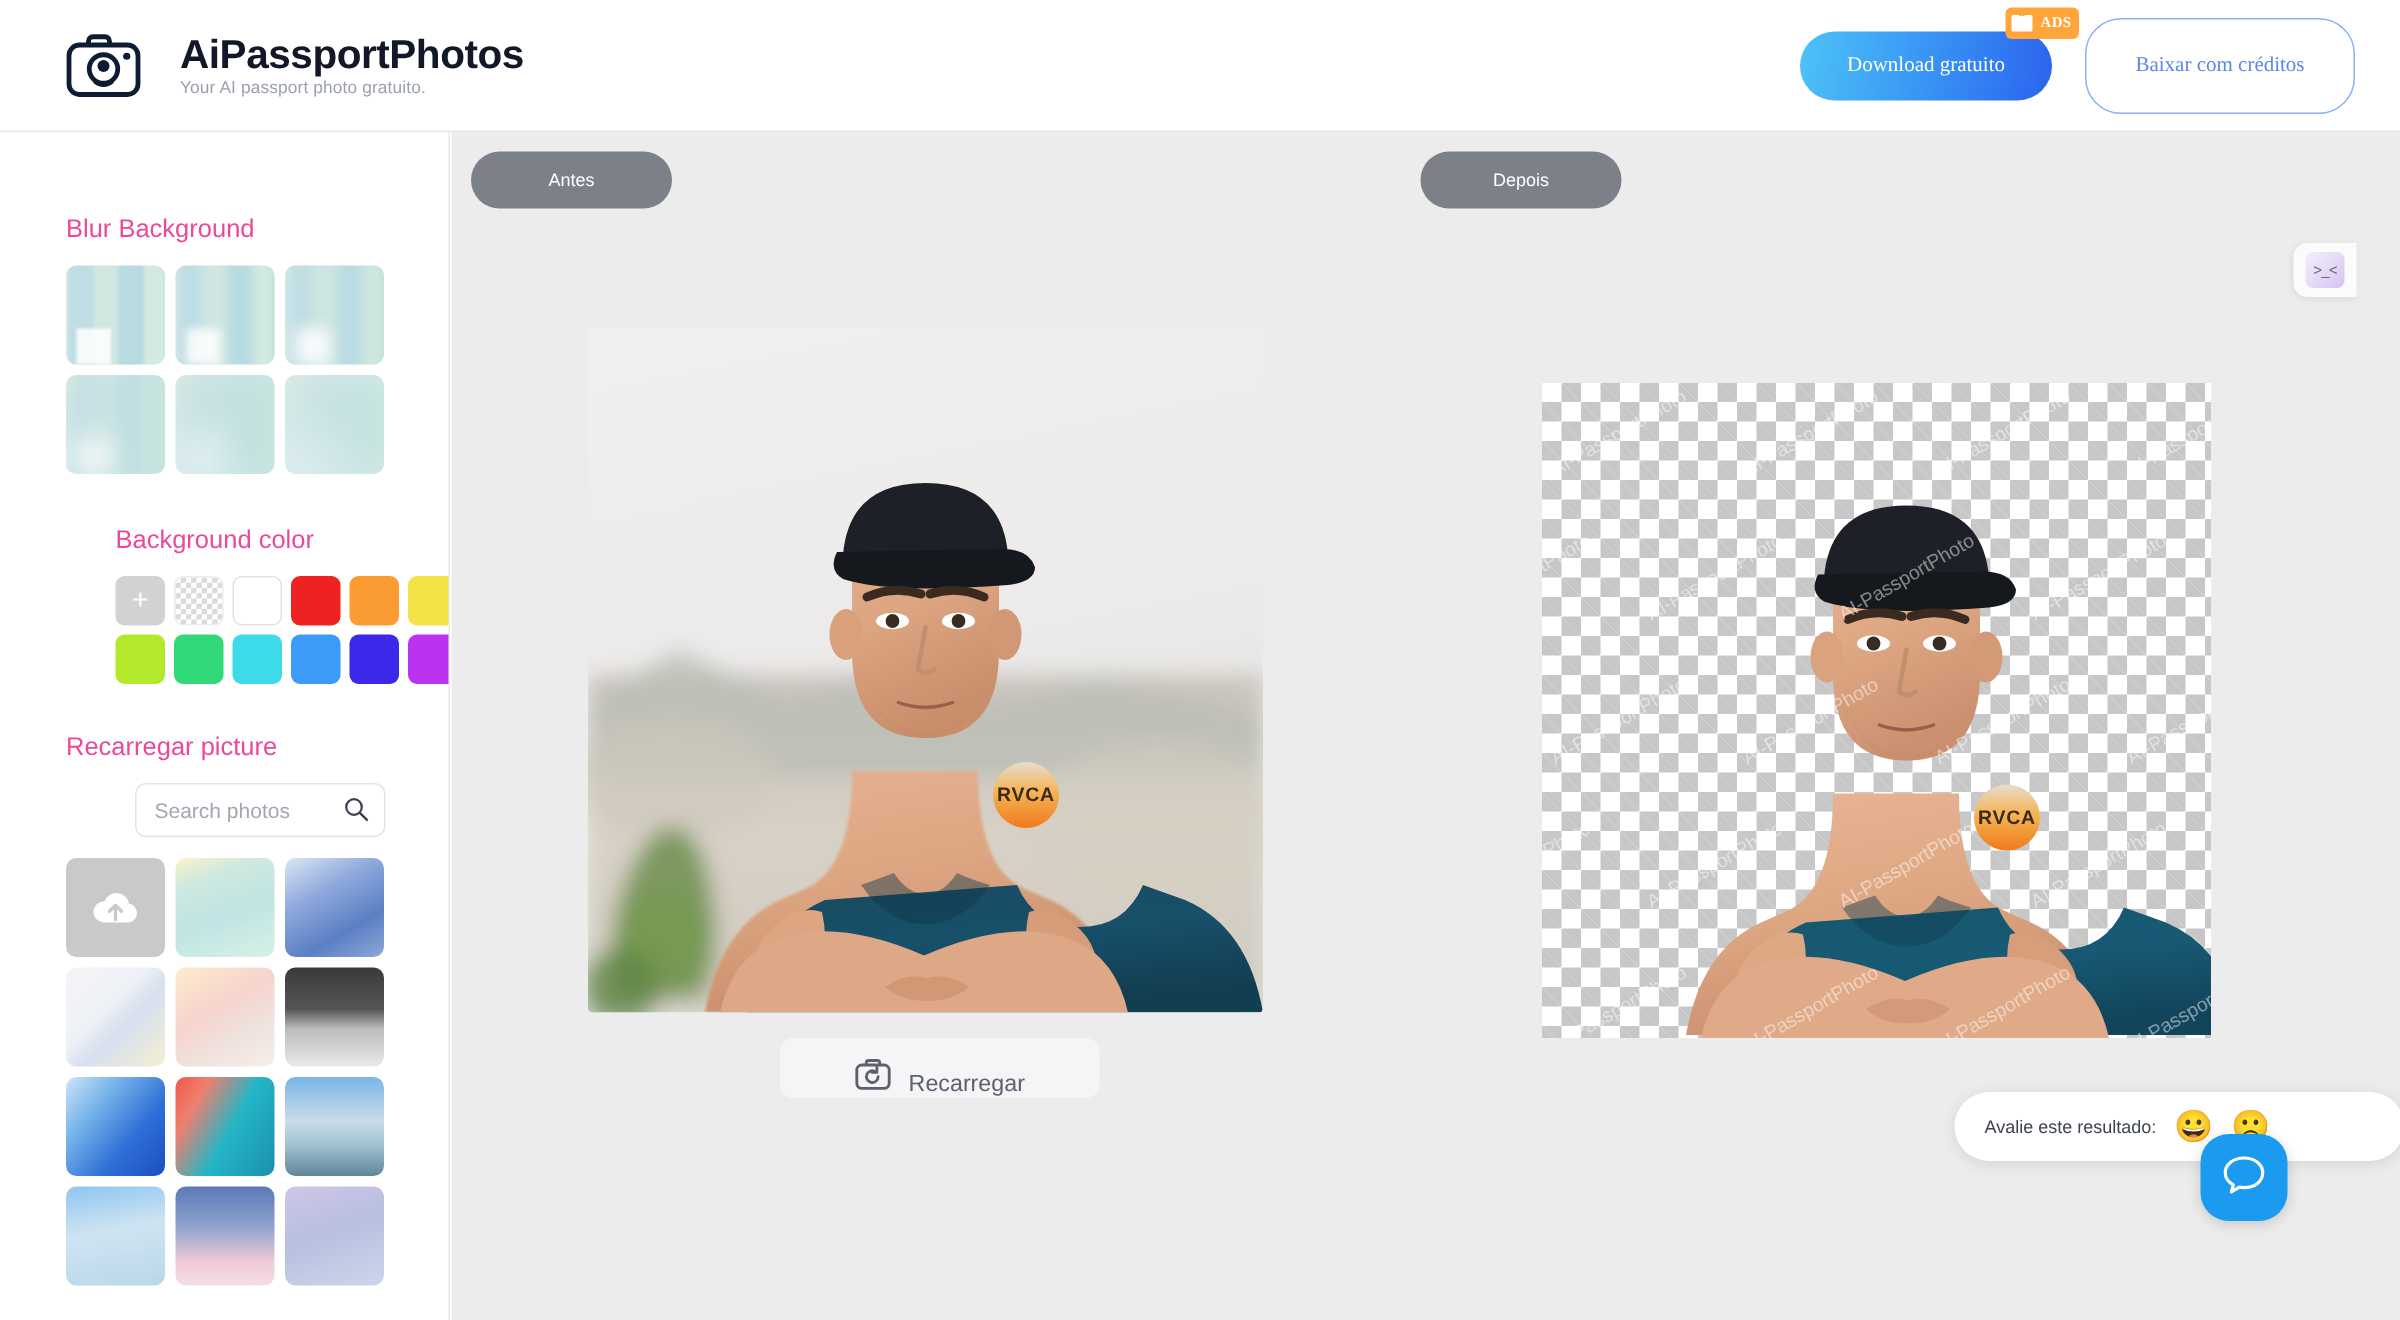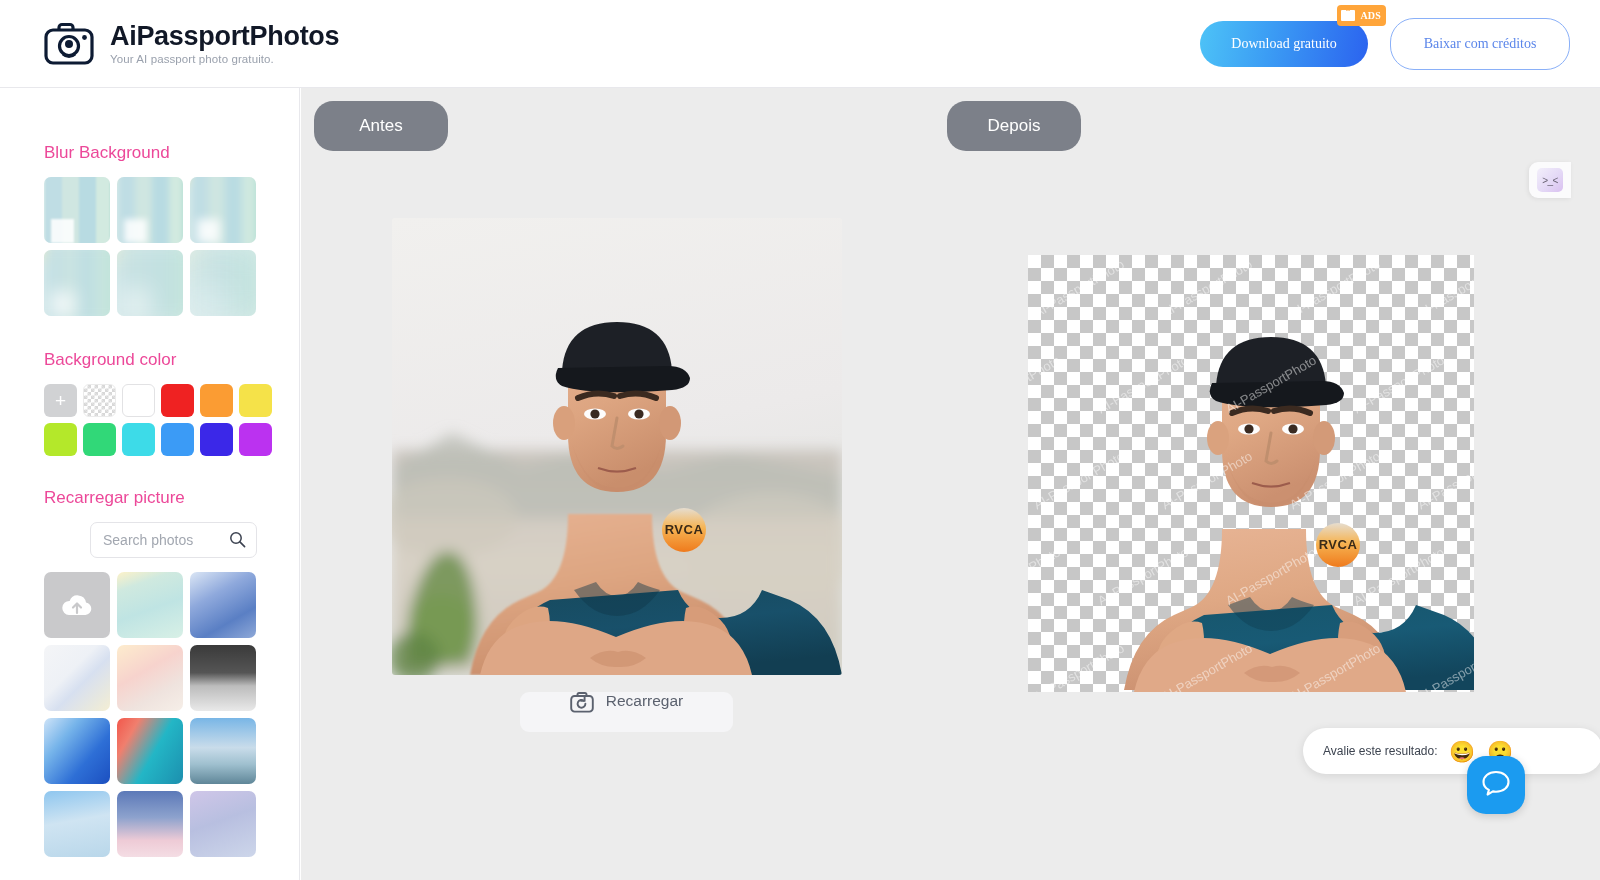--- a/index.html
+++ b/index.html
@@ -13,21 +13,21 @@
   
   .header {
     position: absolute; left: 0; top: 0;
     width: 1600px; height: 88px;
     background: #ffffff;
     border-bottom: 1px solid #e8e8ec;
     display: flex; align-items: center;
   }
   .brand { display: flex; align-items: center; margin-left: 44px; }
   .brand-logo { width: 50px; height: 44px; flex: 0 0 auto; }
-  .brand-text { margin-left: 16px; }
+  .brand-text { margin-left: 26px; }
   .brand-title {
     font-size: 27px; font-weight: bold; color: #111827;
     letter-spacing: -0.3px; line-height: 1.05;
   }
   .brand-sub {
     font-size: 11.5px; color: #9aa1ad; margin-top: 3px; letter-spacing: 0.1px;
   }
 
   .header-actions {
     position: absolute; right: 30px; top: 0; height: 88px;
@@ -59,21 +59,21 @@
   }
   .ads-tv::before, .ads-tv::after {
     content: ""; position: absolute; top: -5px; width: 2px; height: 6px;
     background: #ffa53a; border-radius: 1px;
   }
   .ads-tv::before { left: 4px; transform: rotate(-28deg); }
   .ads-tv::after { right: 4px; transform: rotate(28deg); }
   .ads-label { color: #ffffff; font-size: 10px; font-weight: bold; letter-spacing: 0.2px; }
 
   .btn-credits {
-    width: 180px; height: 52px;
+    width: 180px; height: 64px;
     border-radius: 24px;
     background: #ffffff;
     border: 1px solid #8ab0f8;
     color: #5b86ea; font-size: 14px;
     display: flex; align-items: center; justify-content: center;
     cursor: pointer;
     font-family: "Liberation Serif", serif;
   }
 
   
@@ -92,21 +92,21 @@
   .thumb-grid {
     display: grid; grid-template-columns: repeat(3, 66px);
     gap: 7px; margin-left: 44px;
   }
   .thumb {
     width: 66px; height: 66px; border-radius: 7px;
     cursor: pointer; overflow: hidden; position: relative;
     background: #eef5f3;
   }
 
-  .sec-color { margin-top: 34px; }
+  .sec-color { margin-top: 34px; margin-left: 33px; }
   .color-grid {
     display: grid; grid-template-columns: repeat(6, 33px);
     gap: 6px; margin-left: 44px;
   }
   .sw { width: 33px; height: 33px; border-radius: 6px; cursor: pointer; }
   .sw-add {
     background: #d1d2d4; display: flex; align-items: center; justify-content: center;
     color: #ffffff; font-size: 19px; line-height: 1;
   }
   .sw-transparent {
@@ -152,23 +152,23 @@
 
   
   .canvas {
     position: absolute; left: 301px; top: 88px;
     width: 1299px; height: 792px;
     background: #ececec;
     overflow: hidden;
   }
   .pill {
     position: absolute;
-    height: 50px; border-radius: 19px;
+    height: 38px; border-radius: 19px;
     background: #7c8089; color: #ffffff;
-    font-size: 17px;
+    font-size: 12px;
     display: flex; align-items: center; justify-content: center;
     cursor: pointer;
   }
   .pill-antes { left: 13px; top: 13px; width: 134px; }
   .pill-depois { left: 646px; top: 13px; width: 134px; }
 
   .img-before {
     position: absolute; left: 91px; top: 130px;
     width: 450px; height: 457px;
     border-radius: 3px; overflow: hidden;
@@ -196,21 +196,21 @@
     transform: rotate(-30deg);
     white-space: nowrap;
     font-family: "Liberation Sans", sans-serif;
   }
 
   .btn-reload {
     position: absolute; left: 219px; top: 604px;
     width: 213px; height: 40px;
     border-radius: 9px; background: #f5f5f7;
     border: none; cursor: pointer;
-    display: flex; align-items: flex-start; justify-content: center; gap: 12px;
+    display: flex; align-items: flex-end; justify-content: center; gap: 12px;
     color: #5b616e; font-size: 15.5px;
     font-family: "Liberation Sans", sans-serif;
   }
 
   .corner-widget {
     position: absolute; left: 1228px; top: 74px;
     width: 42px; height: 36px;
     border-radius: 9px 0 0 9px;
     background: #fbfbfc;
     box-shadow: -1px 1px 5px rgba(0,0,0,0.07);

